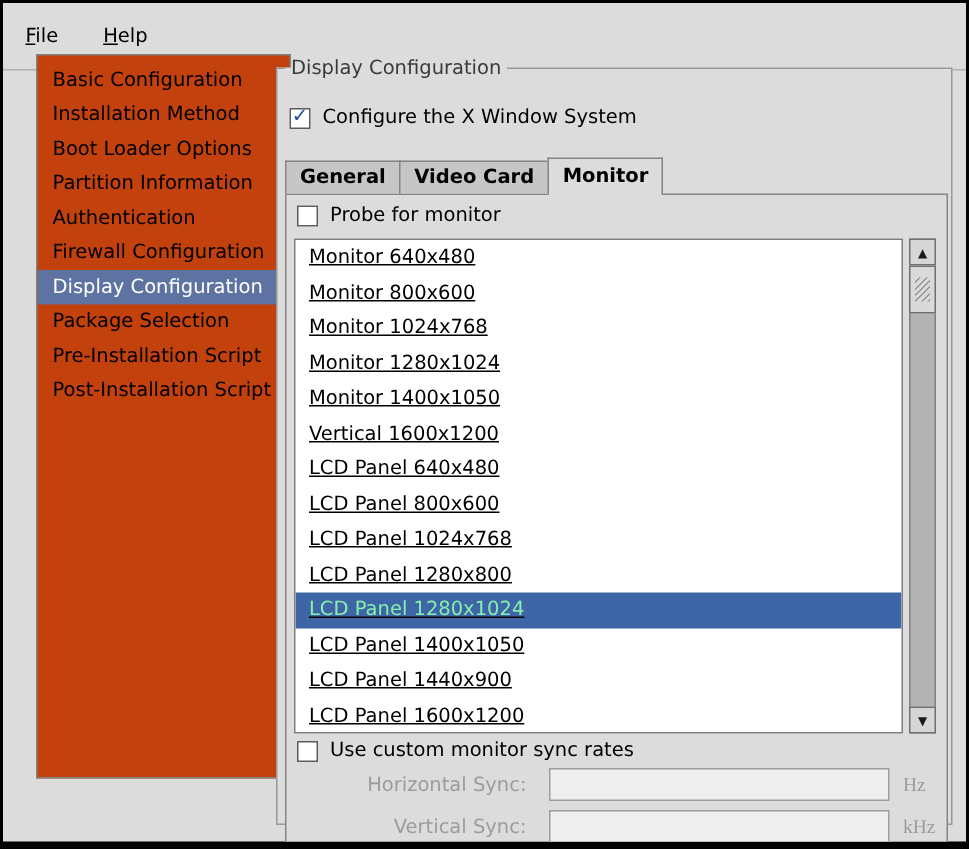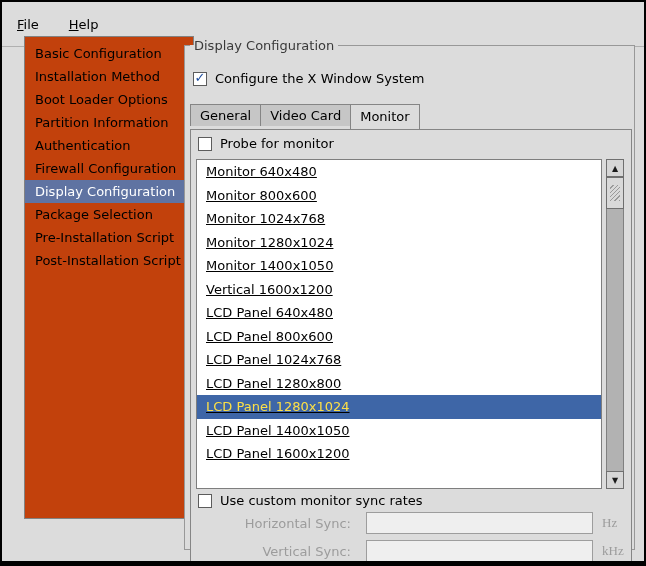--- a/index.html
+++ b/index.html
@@ -48,21 +48,21 @@
   .cb-row { position:absolute; display:flex; align-items:center; gap:8px; cursor:default; }
   .cb {
     width:14px; height:14px; background:#fff;
     border:1px solid #5c5c5c; display:inline-flex;
     align-items:center; justify-content:center; flex:0 0 auto;
   }
   .cb-mark { font-size:13px; font-weight:bold; line-height:1; position:relative; top:-1px; }
 
   
   .notebook { position:absolute; left:5px; top:51px; width:442px; height:460px; }
-  .tabs { position:absolute; left:0; top:0; height:25px; display:flex; align-items:flex-start; z-index:2; }
+  .tabs { position:absolute; left:0; top:0; height:25px; display:flex; align-items:flex-end; z-index:2;font-weight:bold; }
   .tab {
     height:22px; line-height:21px; padding:0 9px;
     background:#c6c6c6; border:1px solid #858585; border-bottom:none;
     margin-right:-1px; cursor:default; white-space:nowrap;
   }
   .tab.active {
     height:25px; line-height:24px; background:#dcdcdc;
     position:relative; z-index:3; margin-bottom:-1px;
   }
   .nb-content {
@@ -72,21 +72,21 @@
 
   
   .monitor-list {
     position:absolute; left:5px; top:29px; width:406px; height:330px;
     background:#fff; border:1px solid #7e7e7e; overflow:hidden;text-decoration:underline;
   }
   .mon-row {
     height:23.5px; line-height:23.5px; padding-left:9px;
     white-space:nowrap; cursor:default;
   }
-  .mon-row.sel { color:#fde047; }
+  .mon-row.sel { color:#86efac; }
 
   
   .scrollbar { position:absolute; left:415px; top:29px; width:18px; height:330px; }
   .sb-track {
     position:absolute; left:0; top:0; width:18px; height:330px;
     background:#b2b2b2; border:1px solid #808080;
   }
   .sb-btn {
     position:absolute; left:0; width:18px; height:18px;
     background:#d6d6d6; border:1px solid #6f6f6f;
@@ -171,20 +171,21 @@
             <div class="mon-row">Monitor 1024x768</div>
             <div class="mon-row">Monitor 1280x1024</div>
             <div class="mon-row">Monitor 1400x1050</div>
             <div class="mon-row">Vertical 1600x1200</div>
             <div class="mon-row">LCD Panel 640x480</div>
             <div class="mon-row">LCD Panel 800x600</div>
             <div class="mon-row">LCD Panel 1024x768</div>
             <div class="mon-row">LCD Panel 1280x800</div>
             <div class="mon-row sel" style="background: rgb(62, 102, 167);">LCD Panel 1280x1024</div>
             <div class="mon-row">LCD Panel 1400x1050</div>
+            <div class="mon-row">LCD Panel 1440x900</div>
             <div class="mon-row">LCD Panel 1600x1200</div>
           </div>
 
         <div class="scrollbar">
           <div class="sb-track"></div>
           <div class="sb-thumb">
             <span class="thumb-grip"></span>
           </div>
           <div class="sb-btn up">
               <span>▲</span>

